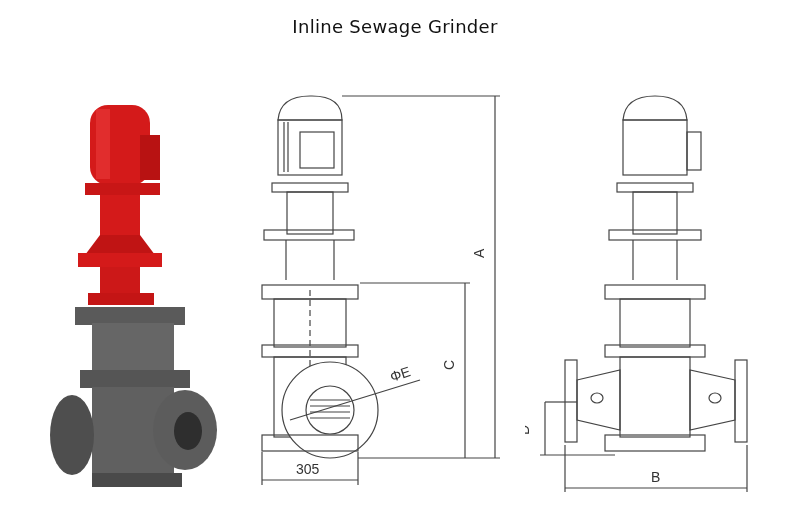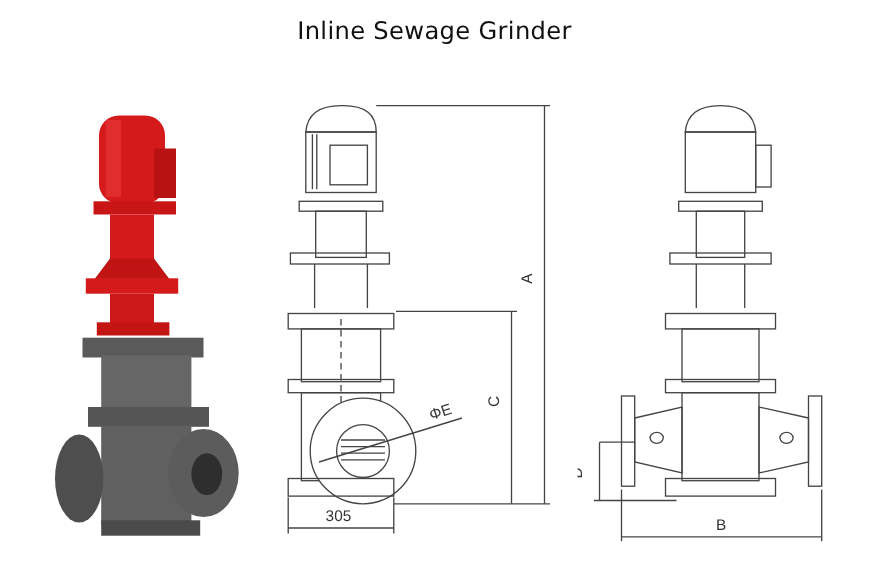--- a/index.html
+++ b/index.html
@@ -1,17 +1,17 @@
 <!DOCTYPE html>
 <html><head>
 <meta charset="utf-8">
 <style>
   html,body{margin:0;padding:0;background:#ffffff;}
   body{width:790px;height:516px;position:relative;overflow:hidden;font-family:"DejaVu Sans",sans-serif;}
-  .title{position:absolute;left:0;top:16px;width:790px;text-align:center;font-size:22px;color:#111;letter-spacing:0.3px;}
+  .title{position:absolute;left:0;top:16px;width:790px;text-align:center;font-size:18px;color:#111;letter-spacing:0.3px;}
   .view{position:absolute;}
   svg text{font-family:"Liberation Sans",sans-serif;}
 </style>
 </head>
 <body>
 
 <div class="title">Inline Sewage Grinder</div>
 
 <svg class="view" style="left:40px;top:95px" width="200" height="400" viewBox="0 0 200 400">
 

